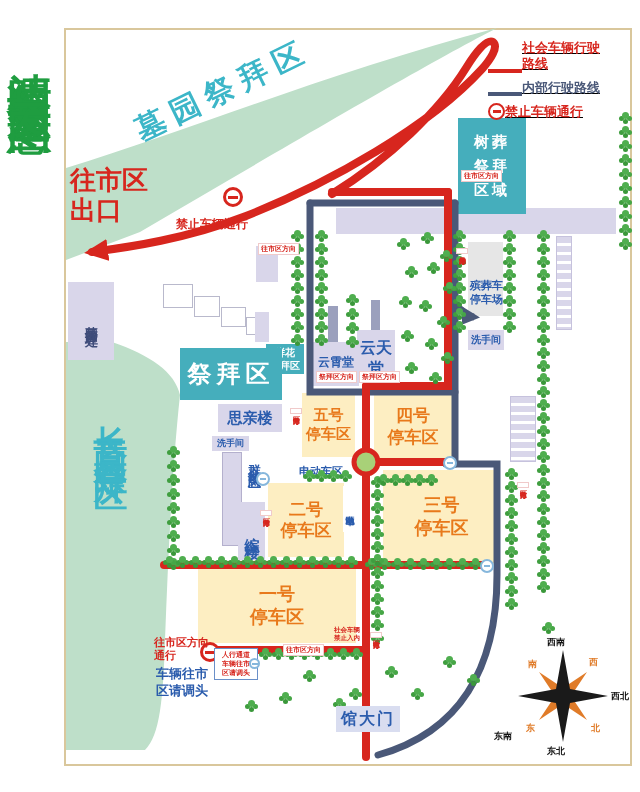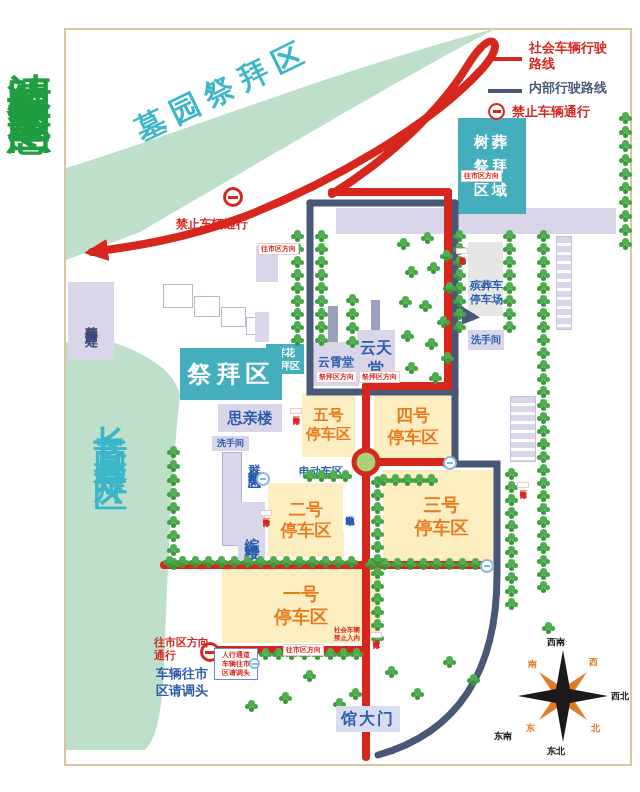--- a/index.html
+++ b/index.html
@@ -31,21 +31,21 @@
   .noentry .bar{width:10px;height:3px;background:#d7261e;}
   .bcirc{position:absolute;width:14px;height:14px;border-radius:50%;border:2px solid #86b7dc;background:#fff;
     display:flex;align-items:center;justify-content:center;box-sizing:border-box;}
   .bcirc .bar{width:6px;height:2px;background:#86b7dc;}
   .slabel{position:absolute;background:#fff;border:1px solid #f0caca;color:#d7261e;font-weight:bold;
     font-size:7px;line-height:1.15;padding:1px 2px;white-space:nowrap;}
   .slabel.v{writing-mode:vertical-rl;text-orientation:upright;padding:2px 1px;}
   .tree{position:absolute;width:7px;height:7px;border-radius:50%;background:#4fae4f;
     box-shadow:-4px 3px 0 -1px #3f9e3f,4px 3px 0 -1px #46a646,0 6px 0 -1px #3a983a;}
   #legend{position:absolute;left:488px;top:40px;width:148px;display:flex;flex-direction:column;gap:7px;z-index:5;}
-  .legend-row{display:flex;gap:7px;align-items:center;}
+  .legend-row{display:flex;align-items:flex-end;text-decoration:underline;}
   .legend-swatch{width:34px;height:4px;margin-top:6px;flex:none;}
   .legend-label{font-size:13px;font-weight:bold;line-height:1.25;}
   .legend-ne{width:17px;height:17px;border-radius:50%;border:2.5px solid #d7261e;background:#fff;flex:none;
     display:flex;align-items:center;justify-content:center;box-sizing:border-box;}
   .legend-ne .bar{width:8px;height:2.5px;background:#d7261e;}
   .compass-label{position:absolute;font-size:9px;font-weight:bold;color:#111;white-space:nowrap;}
   .compass-label.orange{color:#e07b28;}
   .multi span{display:block;}
 </style>
 </head>
@@ -135,21 +135,21 @@
           <span>三号</span>
           <span>停车区</span>
         </div>
       </div>
     <div class="box cream multi" style="left:268px;top:483px;width:76px;height:74px;font-size:17px;">
       <div>
           <span>二号</span>
           <span>停车区</span>
         </div>
       </div>
-    <div class="box cream multi" style="left:198px;top:568px;width:158px;height:75px;font-size:18px;margin-left:24px;">
+    <div class="box cream multi" style="left:198px;top:568px;width:158px;height:75px;font-size:18px;">
       <div>
           <span>一号</span>
           <span>停车区</span>
         </div>
       </div>
 
     <div class="abs bluetext multi" style="left:470px;top:278px;font-size:11px;text-align:center;line-height:1.3;">
       <span>殡葬车</span>
         <span>停车场</span>
       </div>
@@ -370,20 +370,24 @@
       <span class="tree" style="left: 352px; top: 688px;"></span>
       <span class="tree" style="left: 388px; top: 666px;"></span>
       <span class="tree" style="left: 414px; top: 688px;"></span>
       <span class="tree" style="left: 446px; top: 656px;"></span>
       <span class="tree" style="left: 470px; top: 674px;"></span>
       <span class="tree" style="left: 545px; top: 622px;"></span>
       <span class="tree" style="left: 248px; top: 700px;"></span>
     </div>
 
   <div id="labels">
+    <div class="abs redtext multi" style="left:70px;top:166px;font-size:26px;line-height:1.15;">
+      <span>往市区</span>
+        <span>出口</span>
+      </div>
 
     <div class="noentry" style="left:223px;top:187px;">
         <span class="bar"></span>
       </div>
     <div class="abs redtext" style="left:176px;top:216px;font-size:12px;">禁止车辆通行</div>
 
     <div class="noentry" style="left:200px;top:642px;">
         <span class="bar"></span>
       </div>
     <div class="abs redtext multi" style="left:154px;top:636px;font-size:11px;line-height:1.2;">

